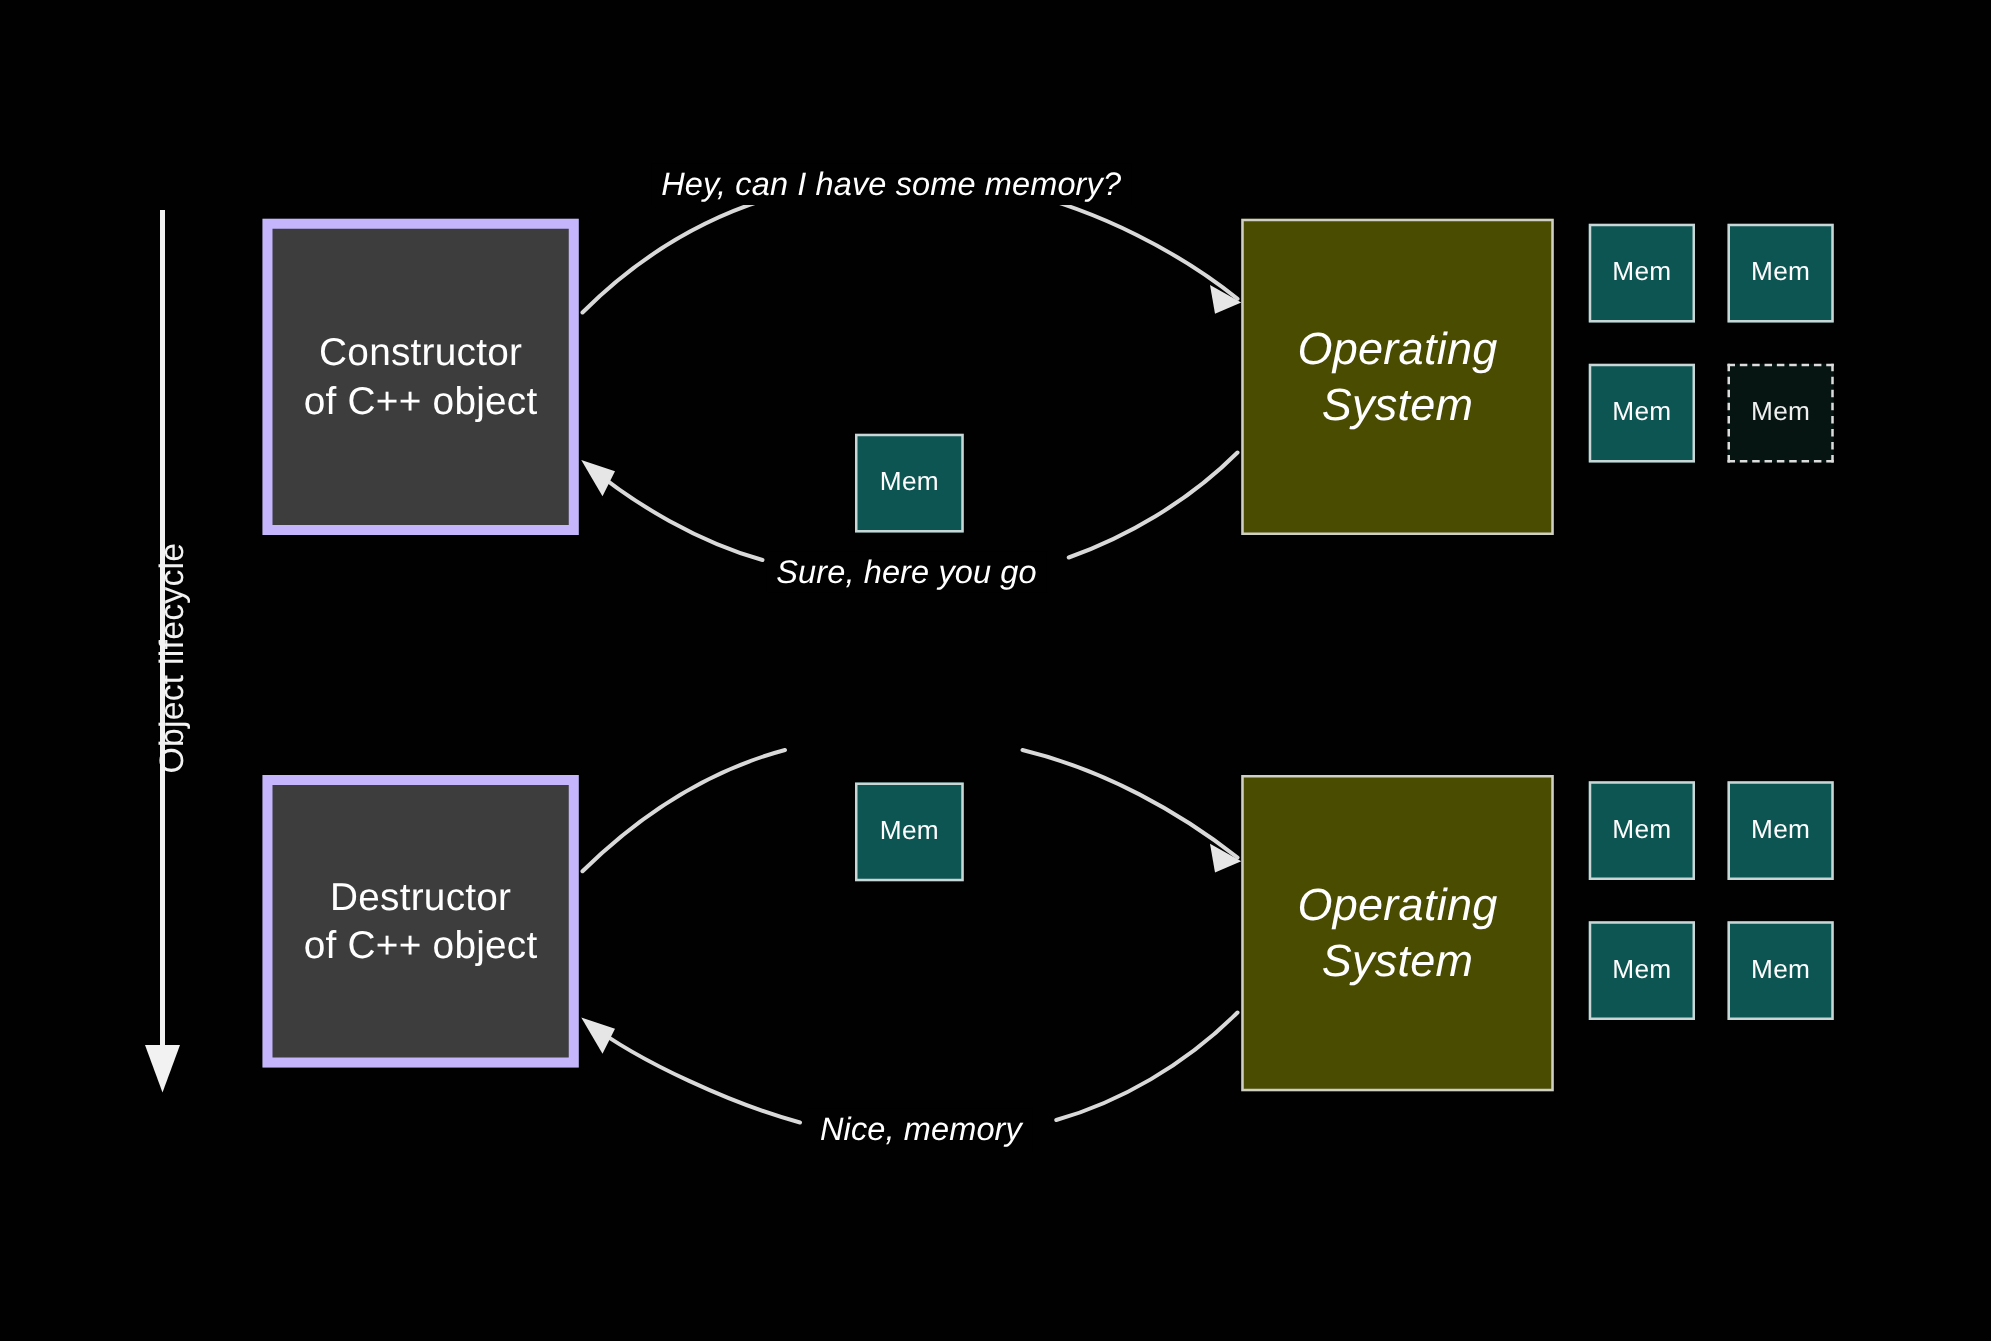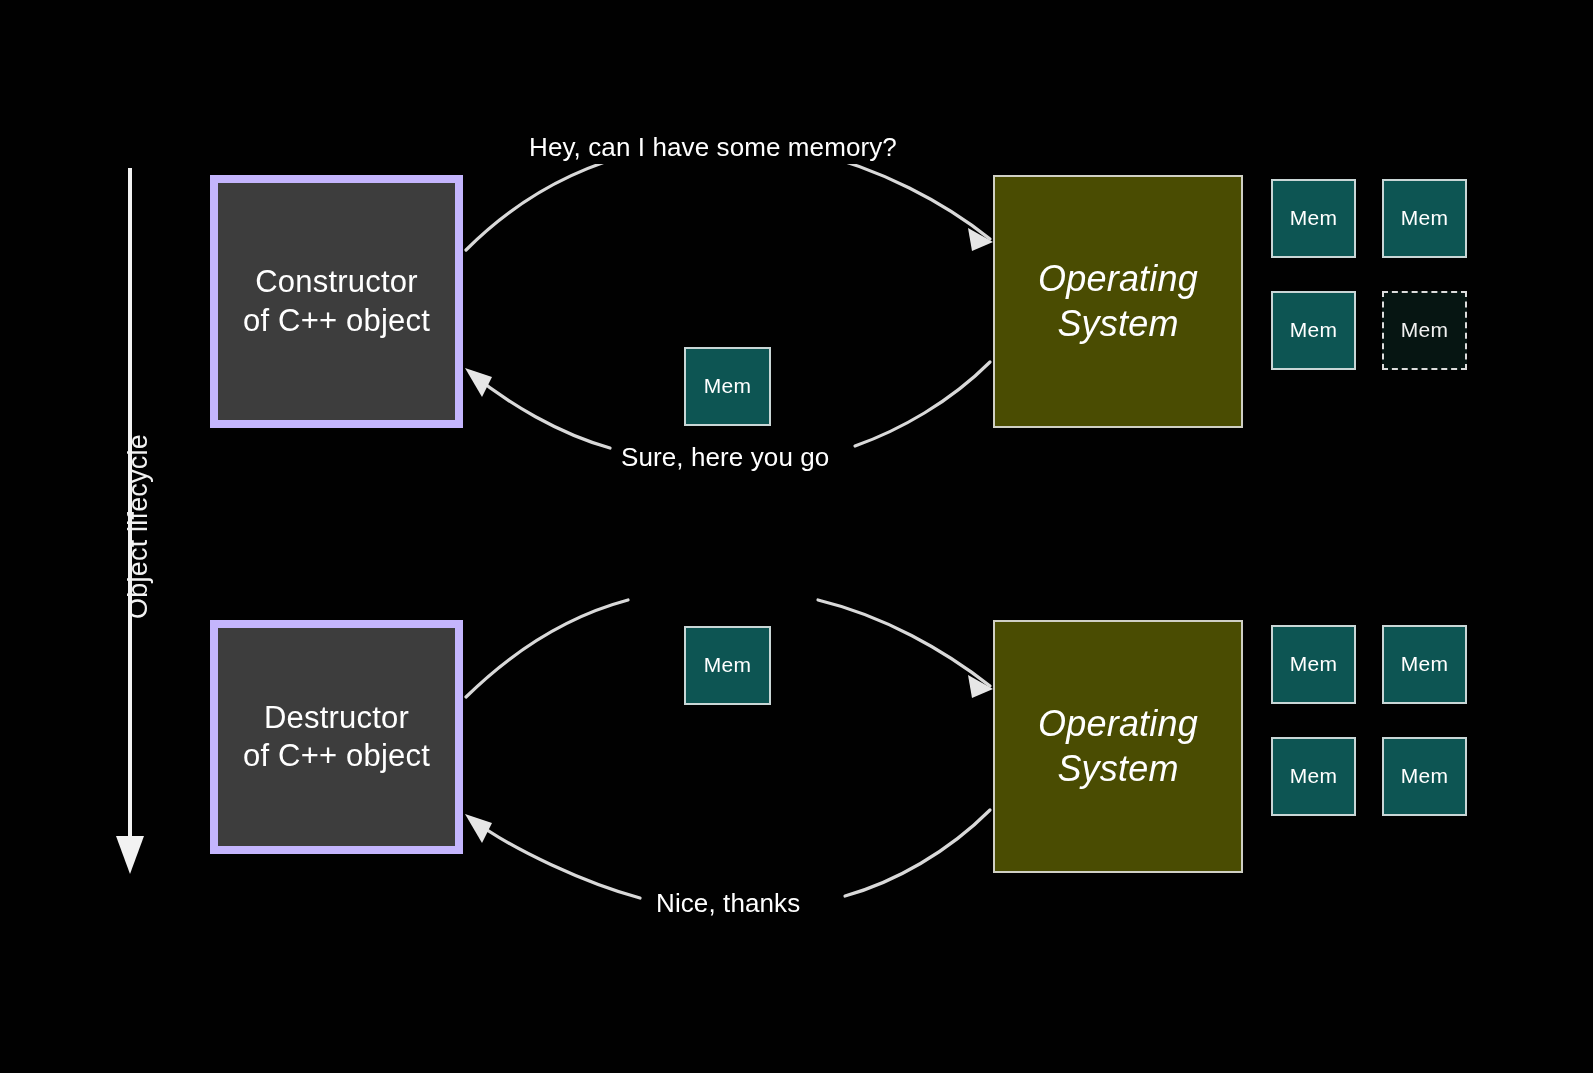--- a/index.html
+++ b/index.html
@@ -96,20 +96,21 @@
   
   .caption {
     position: absolute;
     color: #ffffff;
     font-size: 26px;
     letter-spacing: 0.1px;
     white-space: nowrap;
     text-align: center;
     background: #010101;
     padding: 1px 8px;
+    font-style: italic;
   }
 </style>
 </head>
 <body>
 
 <div id="stage">
 
   <div id="lifecycle-axis">
     <svg width="44" height="708" viewBox="0 0 44 708">
       <line x1="22" y1="0" x2="22" y2="676" stroke="#f2f2f2" stroke-width="4"></line>
@@ -203,15 +204,15 @@
   <div class="node-box mem-box" style="left:1382px; top:625px; width:85px; height:79px;">
     <span>Mem</span>
   </div>
   <div class="node-box mem-box" style="left:1271px; top:737px; width:85px; height:79px;">
     <span>Mem</span>
   </div>
   <div class="node-box mem-box" style="left:1382px; top:737px; width:85px; height:79px;">
     <span>Mem</span>
   </div>
 
-  <div class="caption" style="left:648px; top:887px;">Nice, thanks</div>
+  <div class="caption" style="left:648px; top:887px;">Nice, memory</div>
 
 </div>
 
 </body></html>

